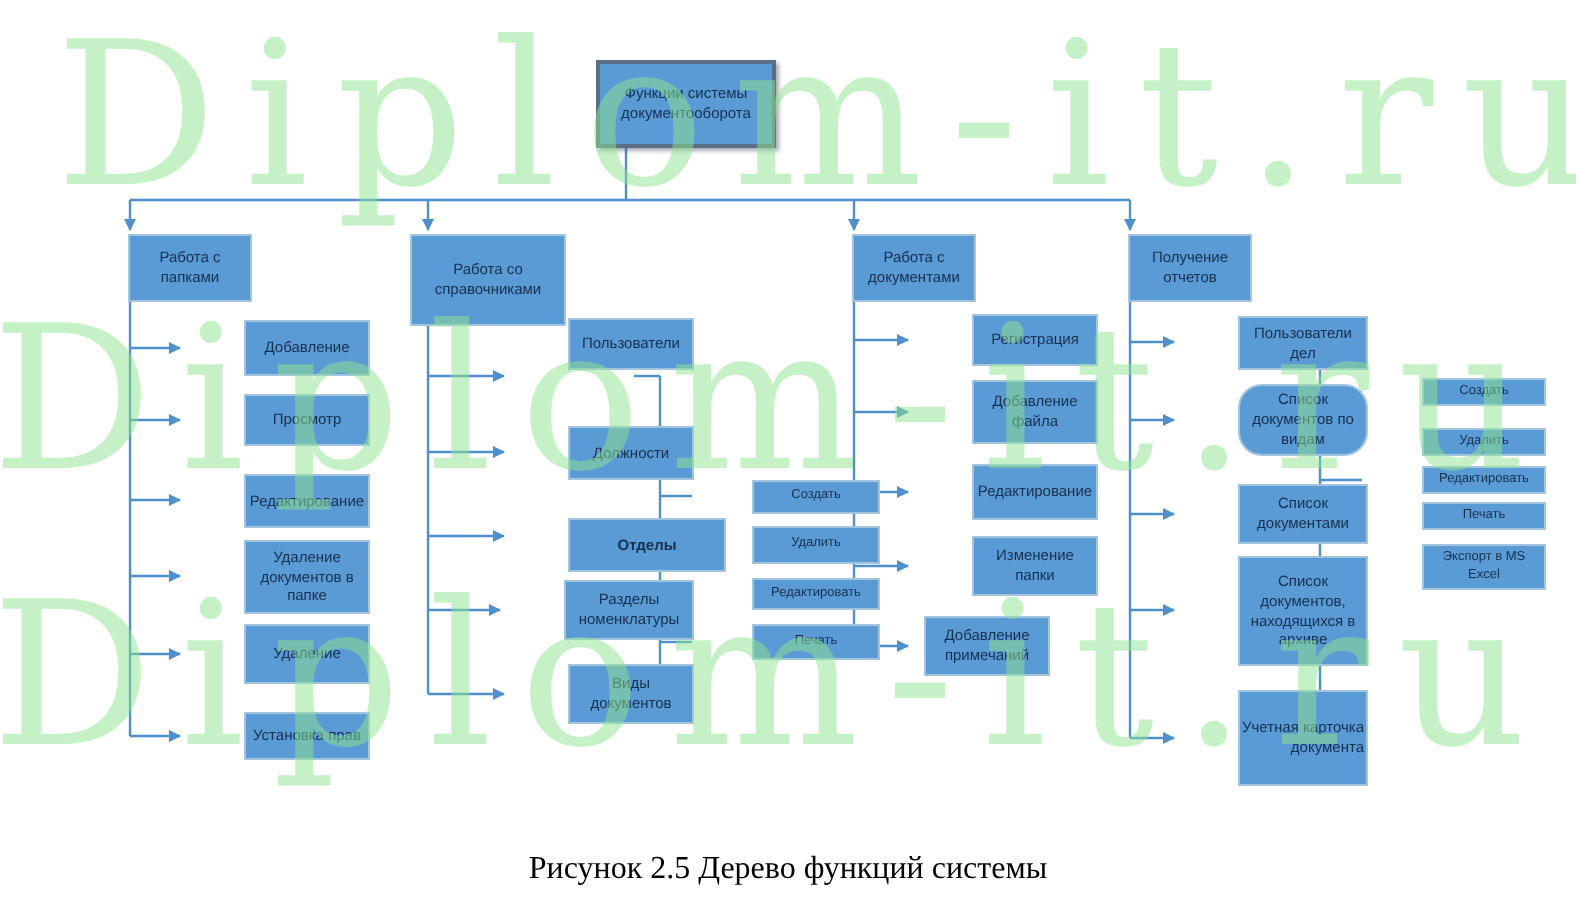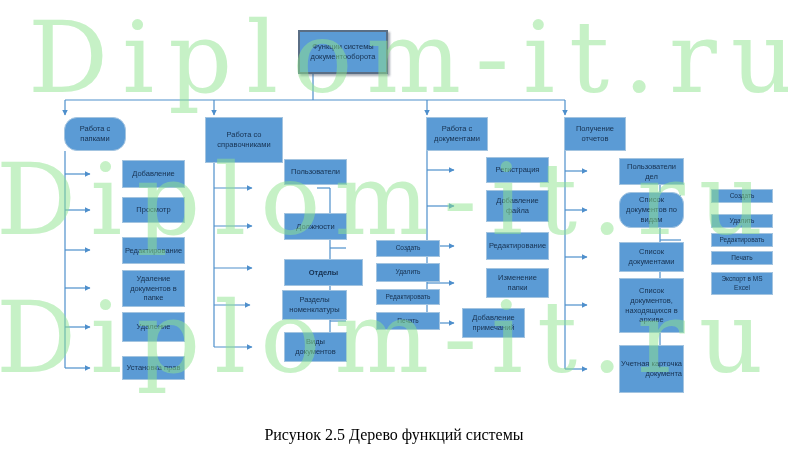--- a/index.html
+++ b/index.html
@@ -92,21 +92,21 @@
       <polyline points="660,171 660,369" fill="none" stroke="#4e8fcc" stroke-width="1.2"></polyline>
       <polyline points="660,196 681,196" fill="none" stroke="#4e8fcc" stroke-width="1.2"></polyline>
       <polyline points="660,221 681,221" fill="none" stroke="#4e8fcc" stroke-width="1.2"></polyline>
       <polyline points="660,240 681,240" fill="none" stroke="#4e8fcc" stroke-width="1.2"></polyline>
       <polyline points="660,258 681,258" fill="none" stroke="#4e8fcc" stroke-width="1.2"></polyline>
       <polyline points="660,284 681,284" fill="none" stroke="#4e8fcc" stroke-width="1.2"></polyline>
     </svg>
 
   <div id="nodes">
       <div class="node root" style="left: 268px; top: 30px; width: 90px; height: 44px;">Функции системы документооборота</div>
-      <div class="node branch" style="left: 34px; top: 117px; width: 62px; height: 34px; border-radius: 13px;">Работа с папками</div>
+      <div class="node branch" style="left: 34px; top: 117px; width: 62px; height: 34px;">Работа с папками</div>
       <div class="node branch" style="left: 175px; top: 117px; width: 78px; height: 46px;">Работа со справочниками</div>
       <div class="node branch" style="left: 396px; top: 117px; width: 62px; height: 34px;">Работа с документами</div>
       <div class="node branch" style="left: 534px; top: 117px; width: 62px; height: 34px;">Получение отчетов</div>
       <div class="node" style="left: 92px; top: 160px; width: 63px; height: 28px;">Добавление</div>
       <div class="node" style="left: 92px; top: 197px; width: 63px; height: 26px;">Просмотр</div>
       <div class="node" style="left: 92px; top: 237px; width: 63px; height: 27px;">Редактирование</div>
       <div class="node" style="left: 92px; top: 270px; width: 63px; height: 37px;">Удаление документов в папке</div>
       <div class="node" style="left: 92px; top: 312px; width: 63px; height: 30px;">Удаление</div>
       <div class="node" style="left: 92px; top: 356px; width: 63px; height: 24px;">Установка прав</div>
       <div class="node" style="left: 254px; top: 159px; width: 63px; height: 26px; text-align: center;">Пользователи</div>

